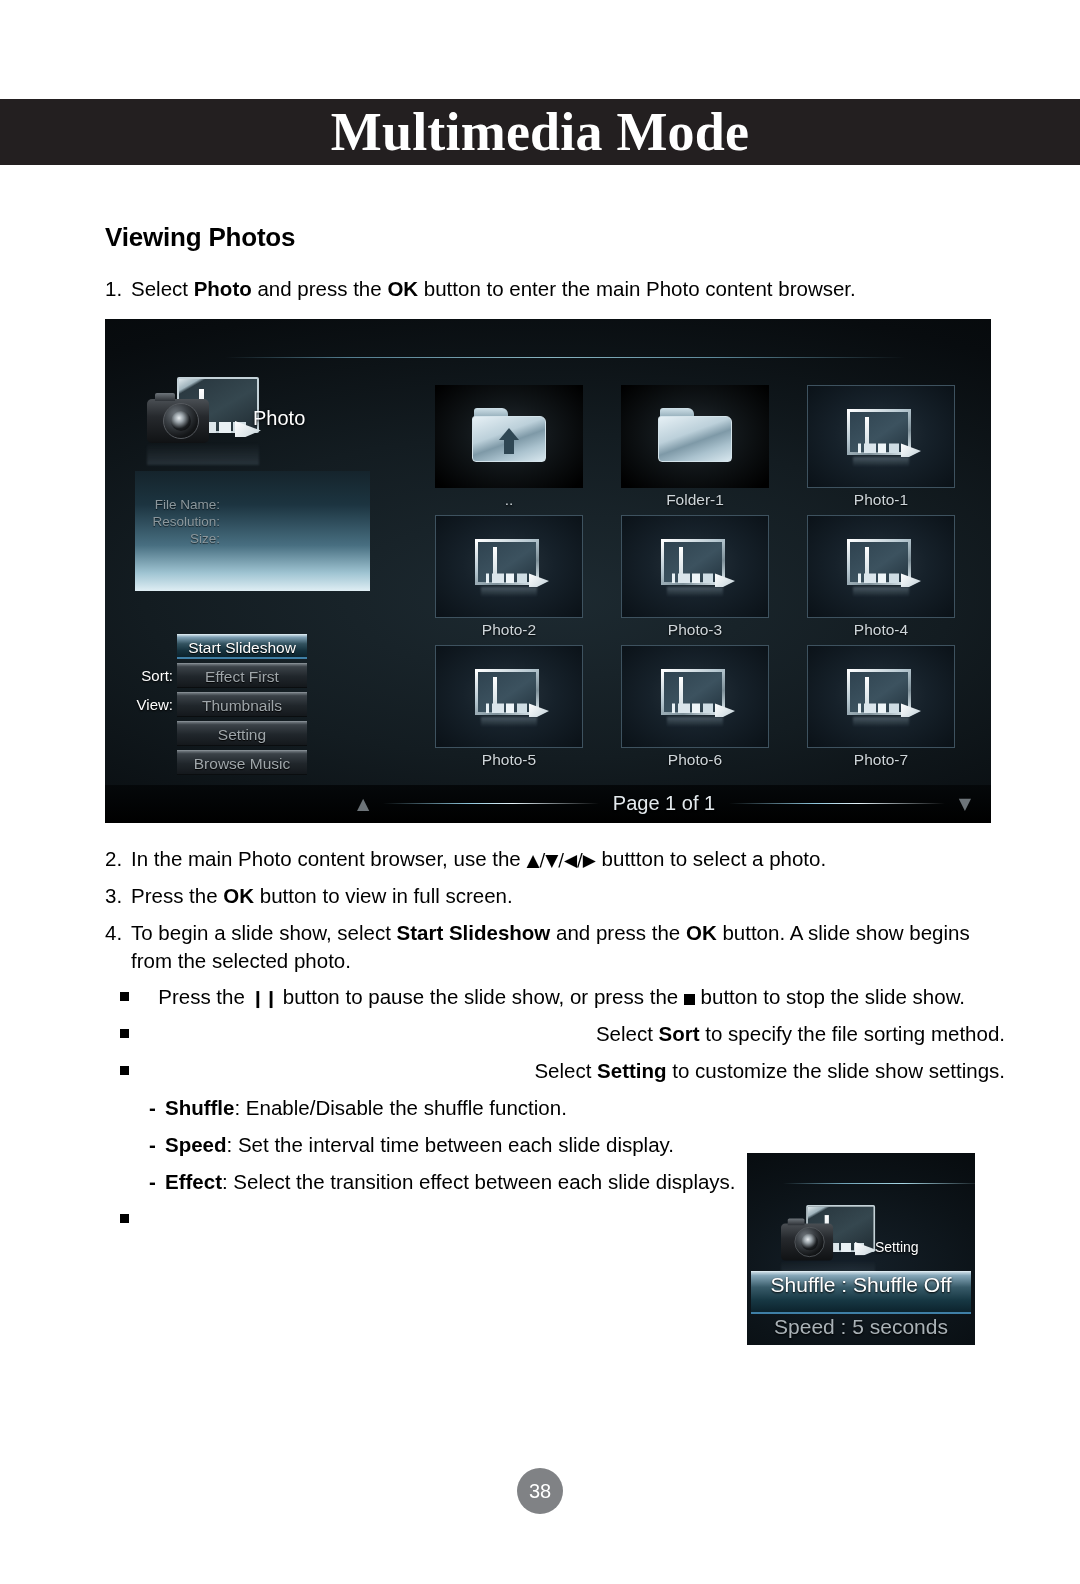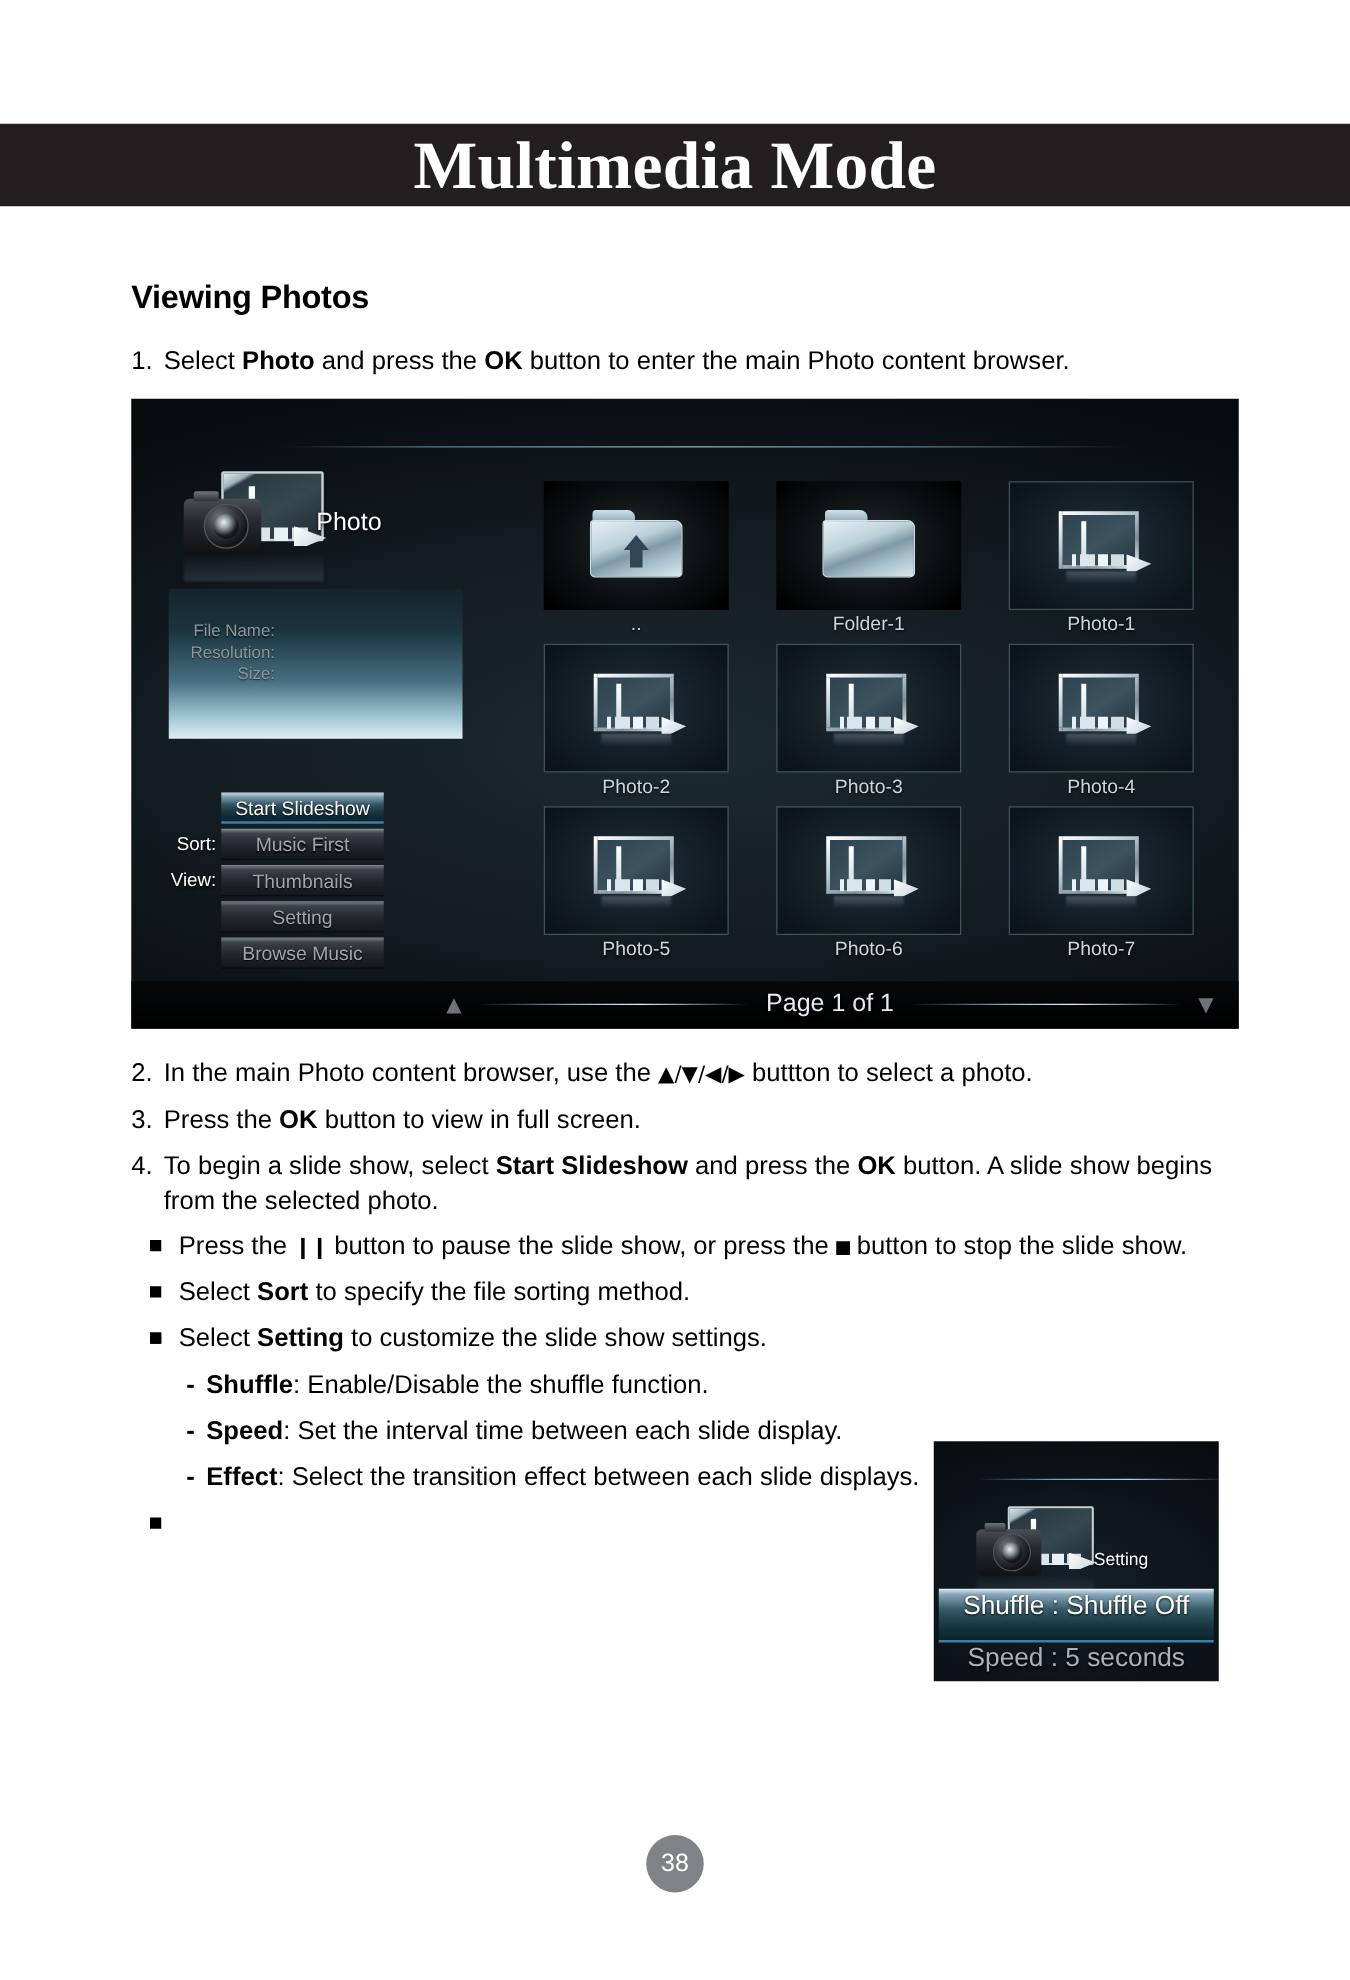--- a/index.html
+++ b/index.html
@@ -368,20 +368,21 @@
     text-shadow: 0 1px 2px #000;
   }
 
   
   .bullet {
     font-size: 20.5px;
     line-height: 1.36;
     margin-bottom: 9px;
     padding-left: 38px;
     position: relative;
+    text-align: right;
   }
   .bullet .sq {
     position: absolute;
     left: 15px;
     top: 9px;
     width: 9px;
     height: 9px;
     background: #000;
   }
   .bullet b { font-weight: bold; }
@@ -528,21 +529,21 @@
         <div class="il il-2">Resolution:</div>
         <div class="il il-3">Size:</div>
       </div>
 
       <div class="side-btns">
         <div class="side-row">
           <div class="side-btn selected">Start Slideshow</div>
         </div>
         <div class="side-row">
           <div class="side-label">Sort:</div>
-          <div class="side-btn">Music First</div>
+          <div class="side-btn">Effect First</div>
         </div>
         <div class="side-row">
           <div class="side-label">View:</div>
           <div class="side-btn">Thumbnails</div>
         </div>
         <div class="side-row">
           <div class="side-btn">Setting</div>
         </div>
         <div class="side-row">
           <div class="side-btn">Browse Music</div>

